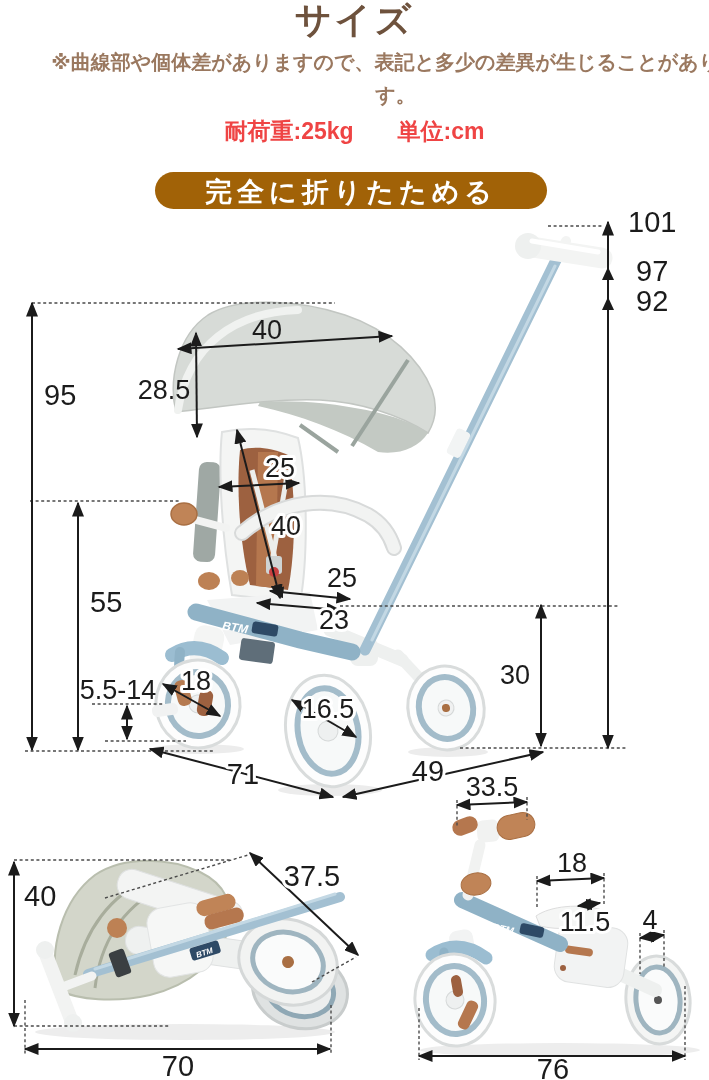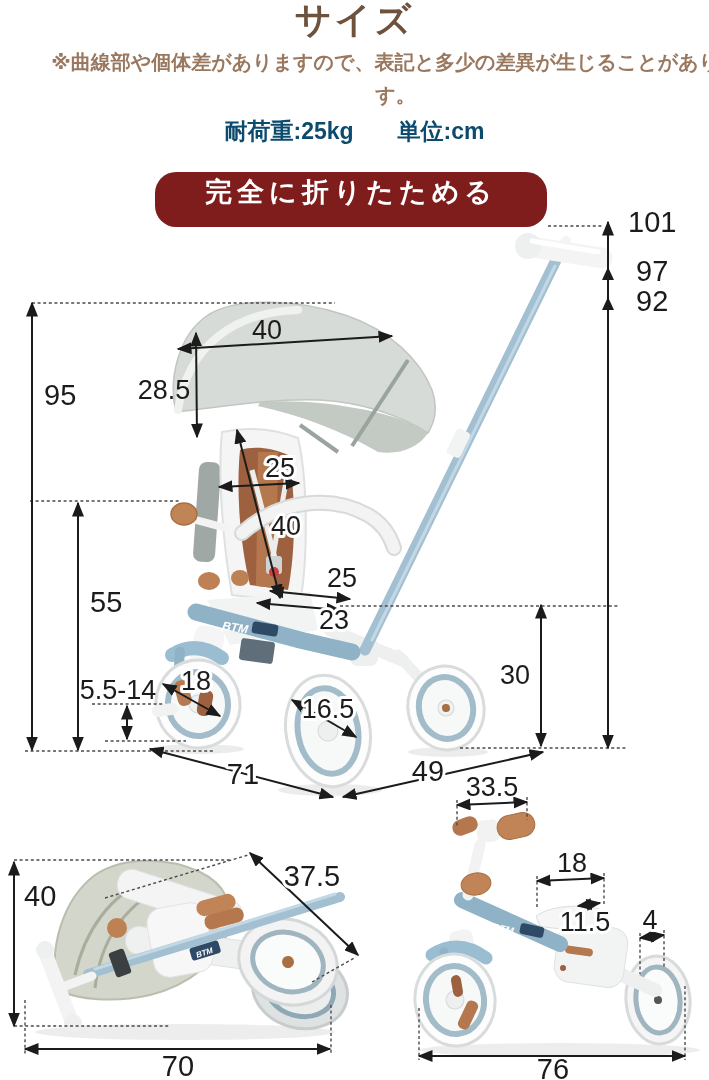--- a/index.html
+++ b/index.html
@@ -3,23 +3,23 @@
 <meta charset="utf-8">
 <style>
   html,body{margin:0;padding:0;background:#fff;}
   #page{position:relative;width:709px;height:1080px;background:#fff;overflow:hidden;
         font-family:"Liberation Sans","DejaVu Sans",sans-serif;}
   .title{position:absolute;top:-4px;left:0;width:709px;text-align:center;
          font-size:36px;font-weight:bold;color:#6e523d;letter-spacing:3px;}
   .note{position:absolute;top:46px;left:0;width:709px;text-align:center;
         font-size:20px;font-weight:600;color:#9a785f;line-height:33px;padding-left:41px;}
   .specs{position:absolute;top:116px;left:0;width:709px;display:flex;
-         justify-content:center;gap:44px;font-size:23px;font-weight:600;color:#0c4a6e;align-items:center;}
-  .banner{position:absolute;top:172px;left:155px;width:392px;height:55px;
-          background:#7f1d1d;border-radius:21px;color:#ffffff;font-size:27px;
+         justify-content:center;gap:44px;font-size:23px;font-weight:600;color:#ef4444;align-items:center;}
+  .banner{position:absolute;top:172px;left:155px;width:392px;height:37px;
+          background:#a16207;border-radius:21px;color:#ffffff;font-size:27px;
           font-weight:bold;letter-spacing:5px;text-align:center;line-height:41px;}
   svg{position:absolute;top:0;left:0;}
   .dim{stroke:#1b1b1b;stroke-width:2;fill:none;marker-start:url(#ah);marker-end:url(#ah);}
   .dash{stroke:#4a4a4a;stroke-width:1.4;fill:none;stroke-dasharray:3 2.6;}
   .dimtxt{font-family:"Liberation Sans","DejaVu Sans",sans-serif;font-size:27px;fill:#1b1b1b;}
   .big{font-size:29px;}
   .halo{paint-order:stroke;stroke:#ffffff;stroke-width:6px;stroke-linejoin:round;}
   .brandtxt{font-family:"Liberation Sans","DejaVu Sans",sans-serif;font-weight:bold;
             font-style:italic;fill:#ffffff;}
 </style>

